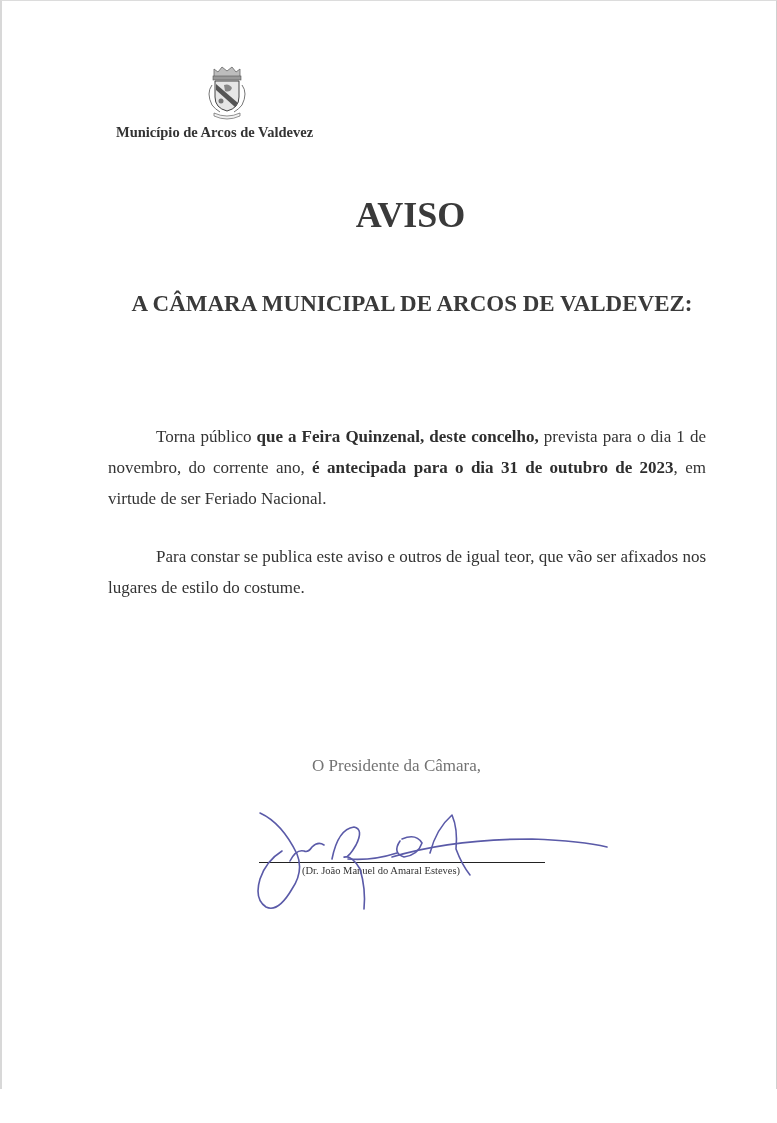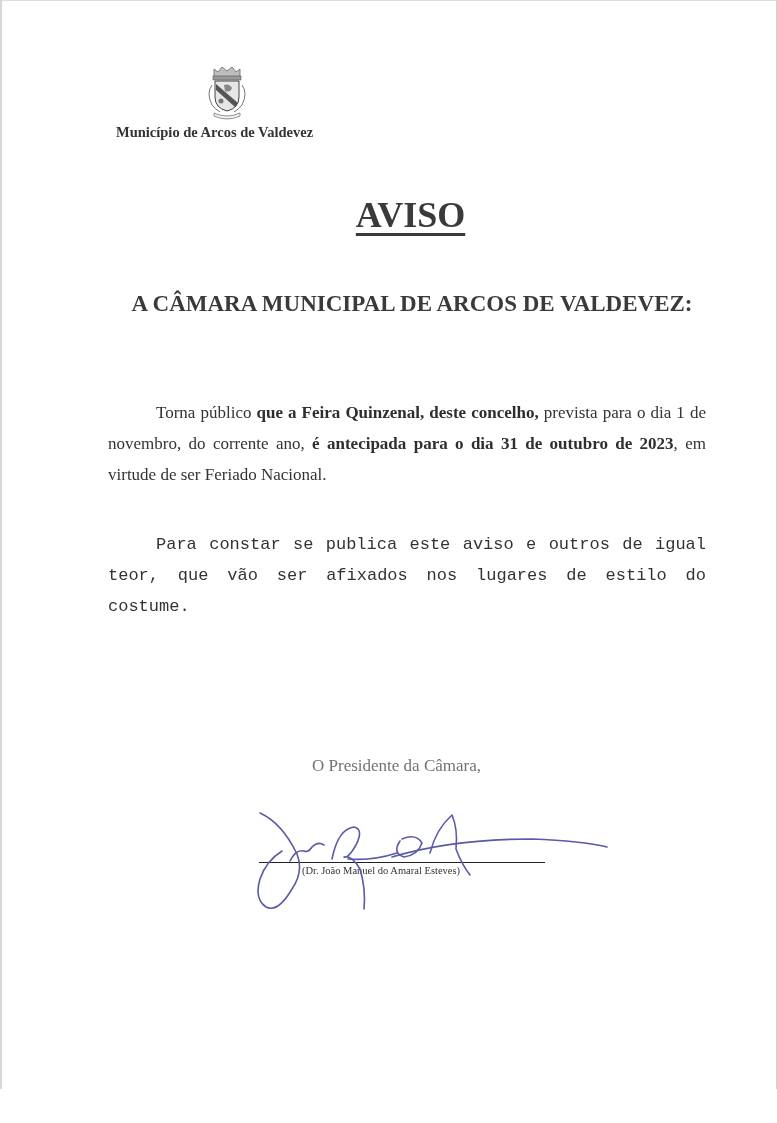--- a/index.html
+++ b/index.html
@@ -25,37 +25,38 @@
       position: absolute; left: 114px; top: 123px;
       font-size: 14.5px; font-weight: bold; color: #333;
       white-space: nowrap;
     }
     .title {
       position: absolute; left: 0; width: 777px; top: 193px;
       text-align: center;
       font-size: 36px; font-weight: bold; color: #3a3a3a;
     }
     .title span {
-      text-decoration: underline; text-decoration-thickness: 3px;
+      text-decoration-thickness: 3px;
       text-underline-offset: 6px;
       margin-left: 40px;
     }
     .subtitle {
       position: absolute; left: 0; width: 820px; top: 290px;
       text-align: center;
       font-size: 23px; font-weight: bold; color: #3a3a3a;
       white-space: nowrap;
     }
     .body-text {
       position: absolute; left: 106px; width: 598px;
       font-size: 17px; line-height: 31px; color: #333;
       text-align: justify;
+      margin-top: 24px;
     }
     .p1 { top: 396px; }
-    .p2 { top: 528px; font-family: Liberation Mono, monospace; }
+    .p2 { top: 516px; }
     .body-text .indent { display: inline-block; width: 48px; }
     .body-text b { font-weight: bold; color: #2e2e2e; }
     .place-date {
       position: absolute; left: 157px; top: 657px;
       font-size: 17px; color: #333; white-space: nowrap;
     }
     .president {
       position: absolute; left: 310px; top: 755px;
       font-size: 17px; color: #737373; white-space: nowrap;
     }

